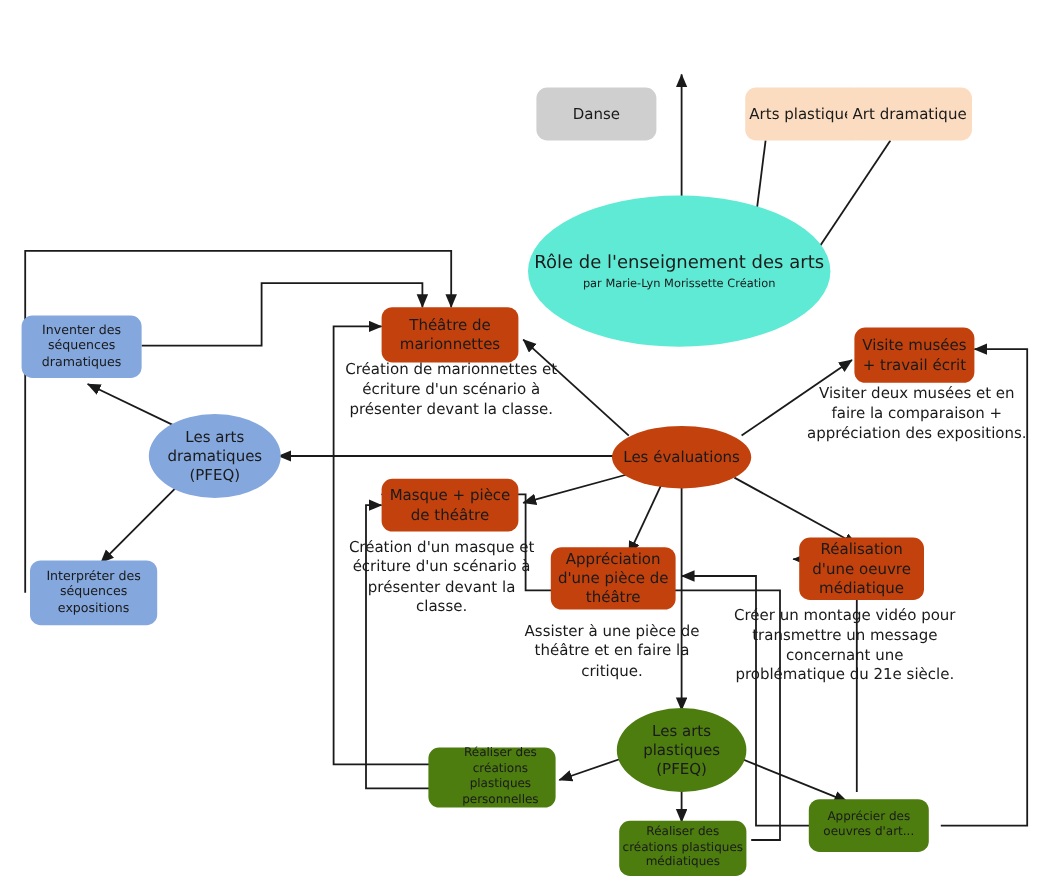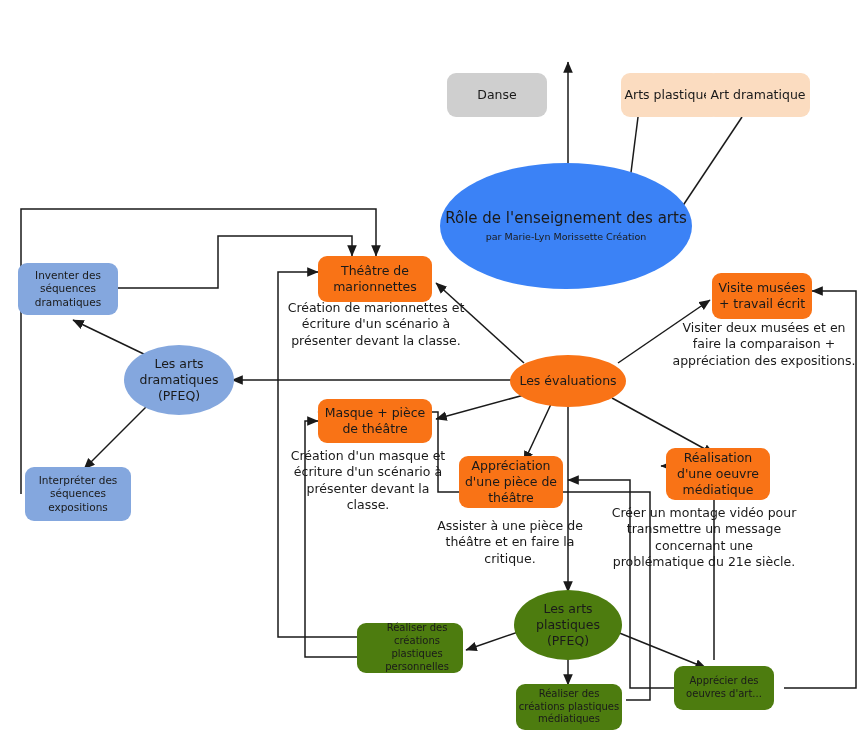--- a/index.html
+++ b/index.html
@@ -36,23 +36,23 @@
   }
   .node span { display: block; width: 100%; }
   .box {
     border-radius: 9px;
   }
   .ellipse {
     border-radius: 50%;
   }
   .gray   { background: #cfcfcf; }
   .peach  { background: #fbdcc0; }
-  .mauve  { background: #3b82f6; }
+  .mauve  { background: #5eead4; }
   .blue   { background: #84a7de; }
-  .teal   { background: #f97316; }
+  .teal   { background: #c2410c; }
   .pink   { background: #4d7c0f; }
   .caption {
     position: absolute;
     text-align: center;
     color: #1a1a1a;
     line-height: 1.3;
     z-index: 2;
   }
   .title-main { font-size: 15px; }
   .title-sub  { font-size: 9.5px; margin-top: 2px; }

